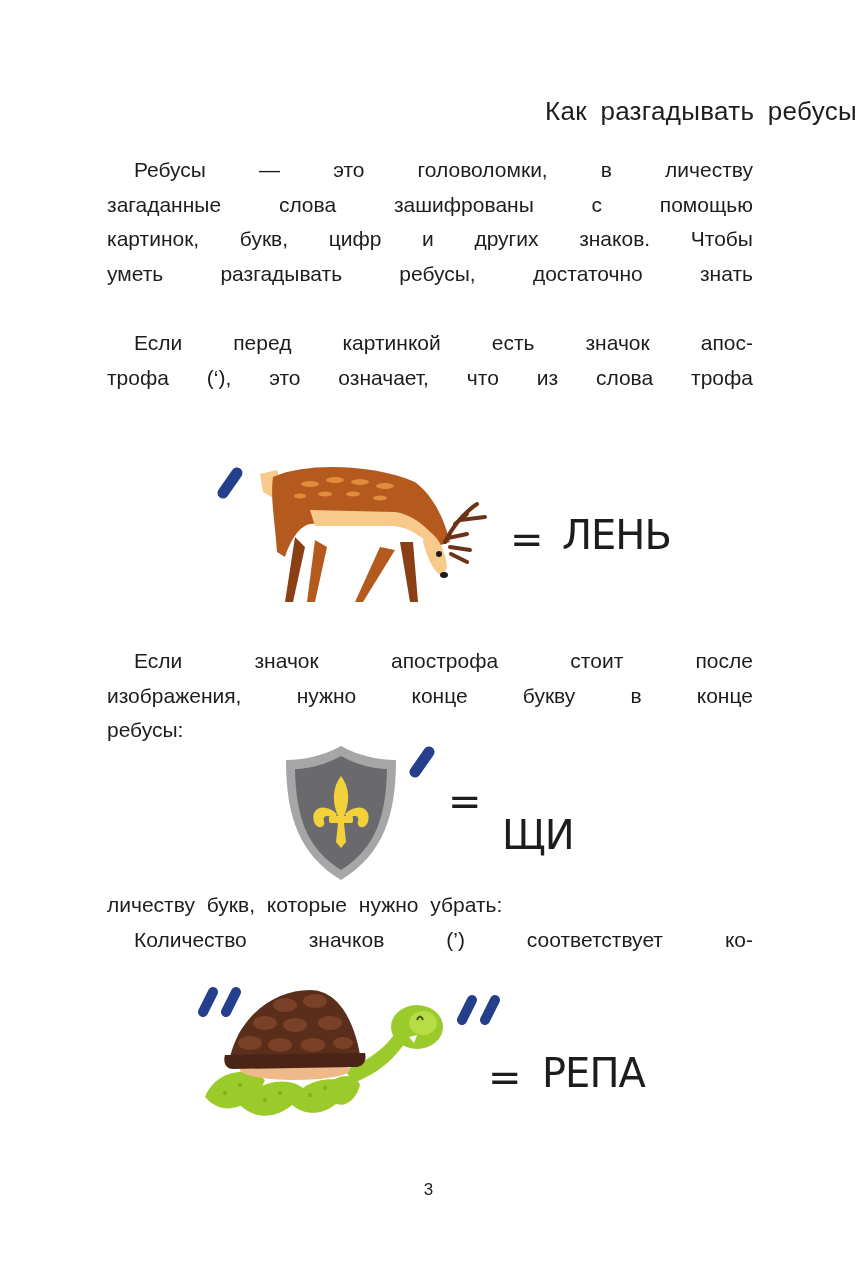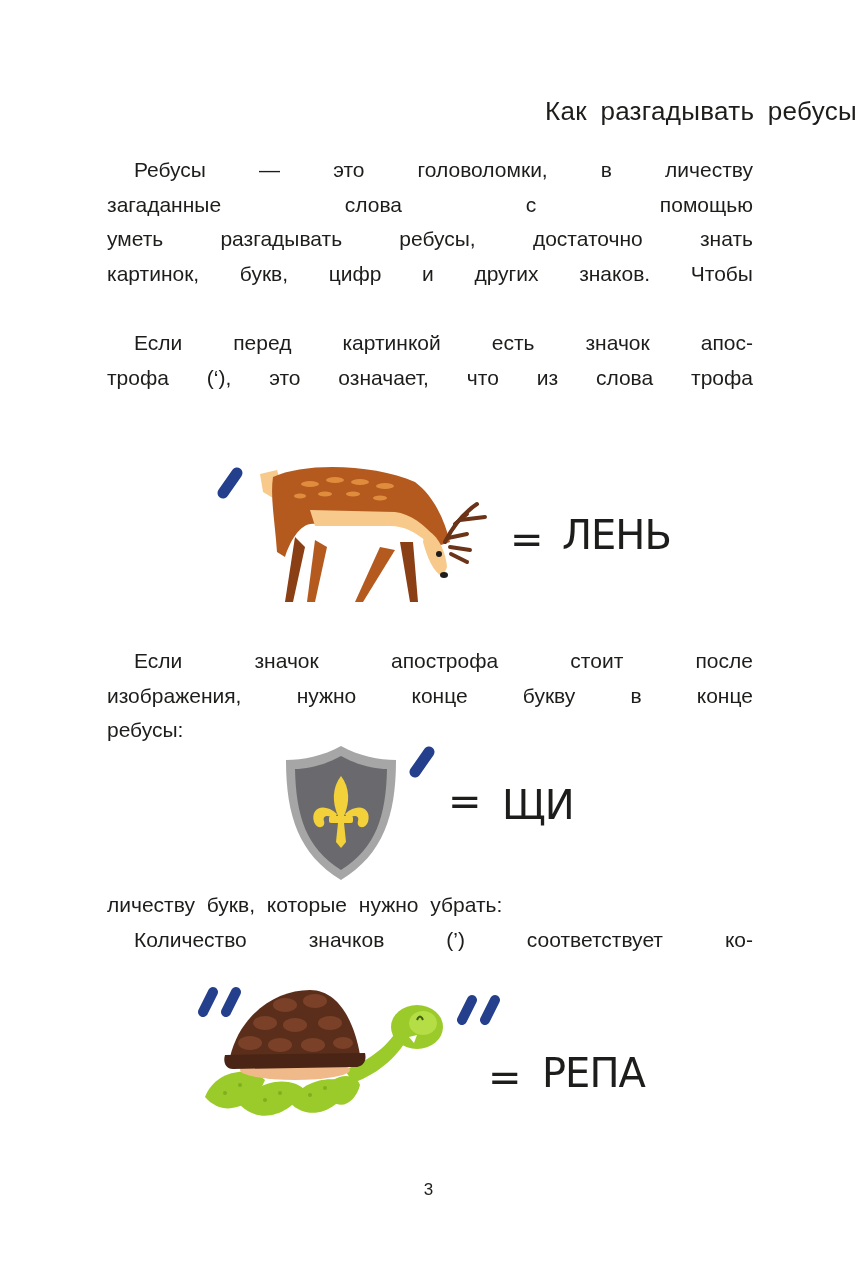--- a/index.html
+++ b/index.html
@@ -31,38 +31,39 @@
       <span>Ребусы</span>
       <span>—</span>
       <span>это</span>
       <span>головоломки,</span>
       <span>в</span>
       <span>личеству</span>
     </div>
     <div class="line just">
       <span>загаданные</span>
       <span>слова</span>
+      <span>зашифрованы</span>
       <span>с</span>
       <span>помощью</span>
-    </div>
-    <div class="line just">
-      <span>уметь</span>
-      <span>разгадывать</span>
-      <span>ребусы,</span>
-      <span>достаточно</span>
-      <span>знать</span>
     </div>
     <div class="line just">
       <span>картинок,</span>
       <span>букв,</span>
       <span>цифр</span>
       <span>и</span>
       <span>других</span>
       <span>знаков.</span>
       <span>Чтобы</span>
+    </div>
+    <div class="line just">
+      <span>уметь</span>
+      <span>разгадывать</span>
+      <span>ребусы,</span>
+      <span>достаточно</span>
+      <span>знать</span>
     </div>
   </div>
 
   <div class="para" style="top:326px;">
     <div class="line indent just">
       <span>Если</span>
       <span>перед</span>
       <span>картинкой</span>
       <span>есть</span>
       <span>значок</span>
@@ -156,21 +157,21 @@
         <path d="M53 70 C 40 58, 26 64, 30 78 C 33 86, 42 84, 40 77 C 38 71, 46 70, 50 76 Z"></path>
         <path d="M61 70 C 74 58, 88 64, 84 78 C 81 86, 72 84, 74 77 C 76 71, 68 70, 64 76 Z"></path>
         <rect x="45" y="72" width="24" height="7" rx="2"></rect>
         <path d="M54 79 L60 79 L62 98 L57 104 L52 98 Z"></path>
       </g>
     </svg>
     <svg style="left:408px;top:745px;" width="28" height="34" viewBox="0 0 28 34">
       <line x1="21" y1="7" x2="7" y2="27" stroke="#243f8c" stroke-width="11" stroke-linecap="round"></line>
     </svg>
     <div class="eq" style="left:448px;top:778px;">=</div>
-    <div class="answer" style="left:502px;top:782px;">ЩИ</div>
+    <div class="answer" style="left:502px;top:812px;">ЩИ</div>
   </div>
 
   <div class="para" style="top:888px;">
     <div class="line last">
       <span>личеству букв, которые нужно убрать:</span>
     </div>
     <div class="line indent just">
       <span>Количество</span>
       <span>значков</span>
       <span>(’)</span>

